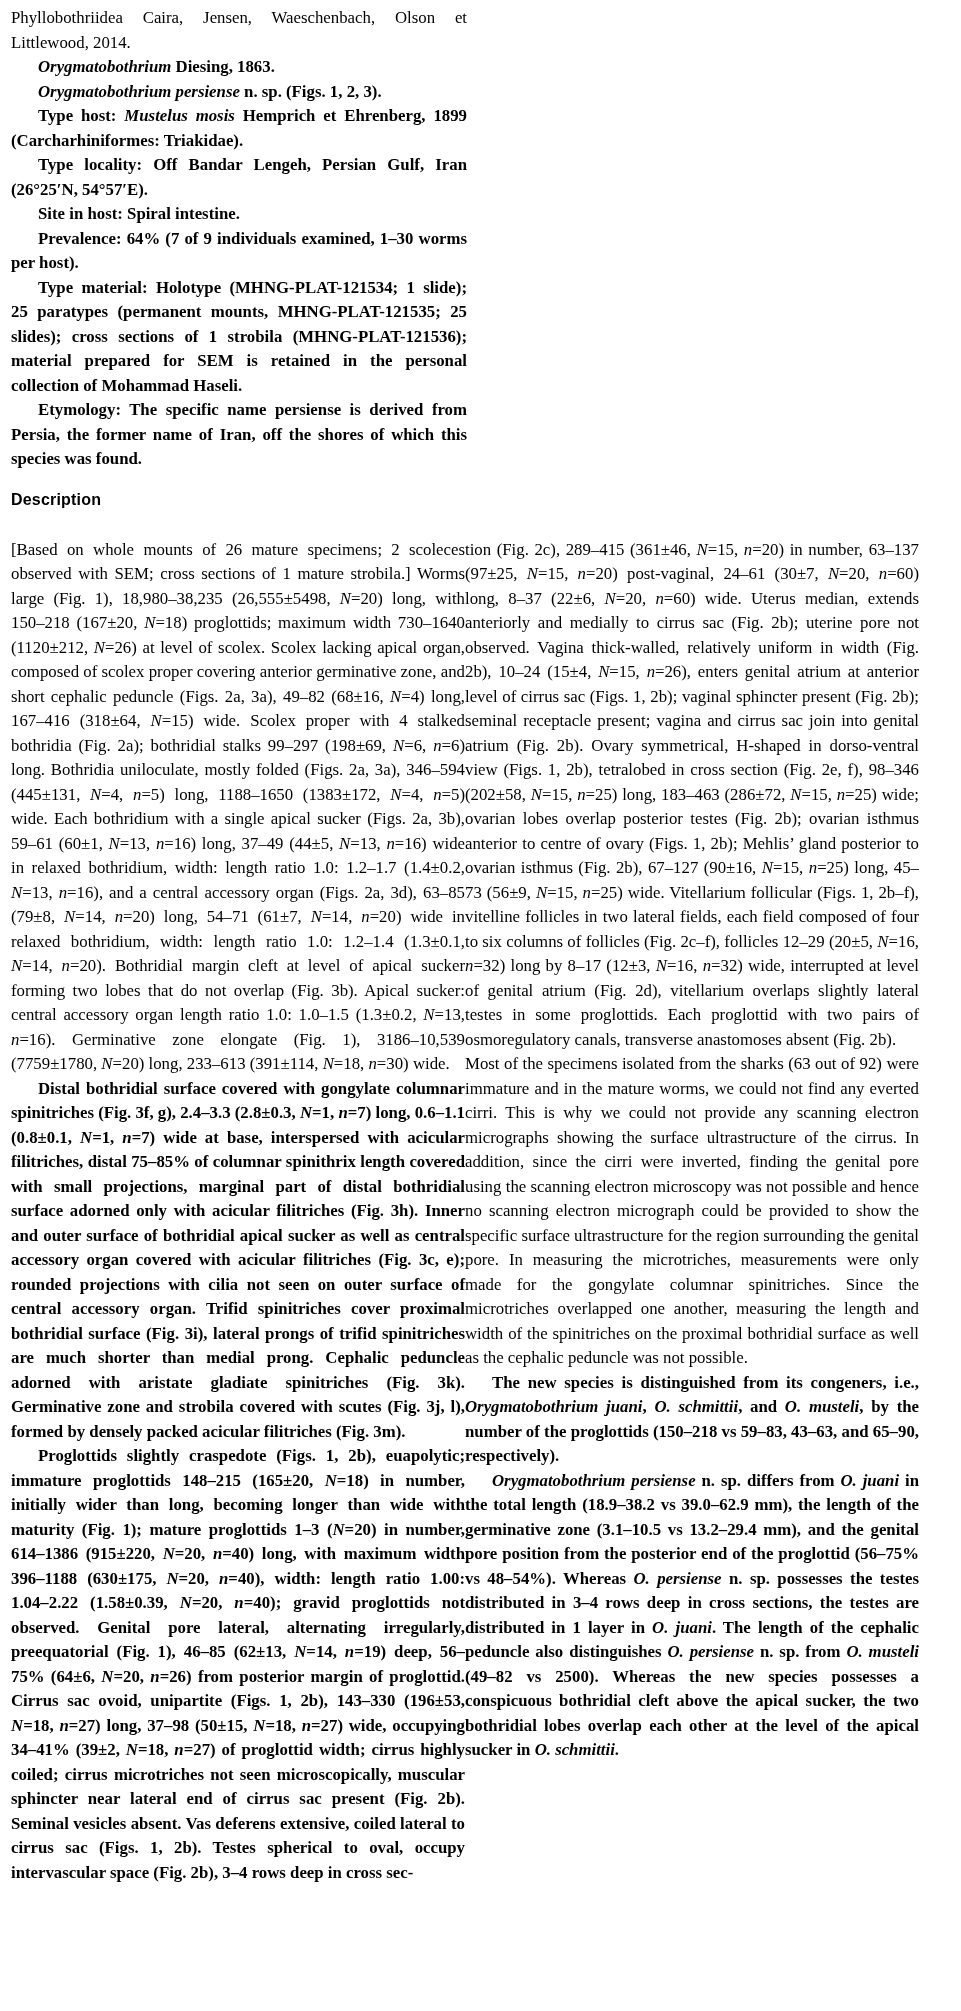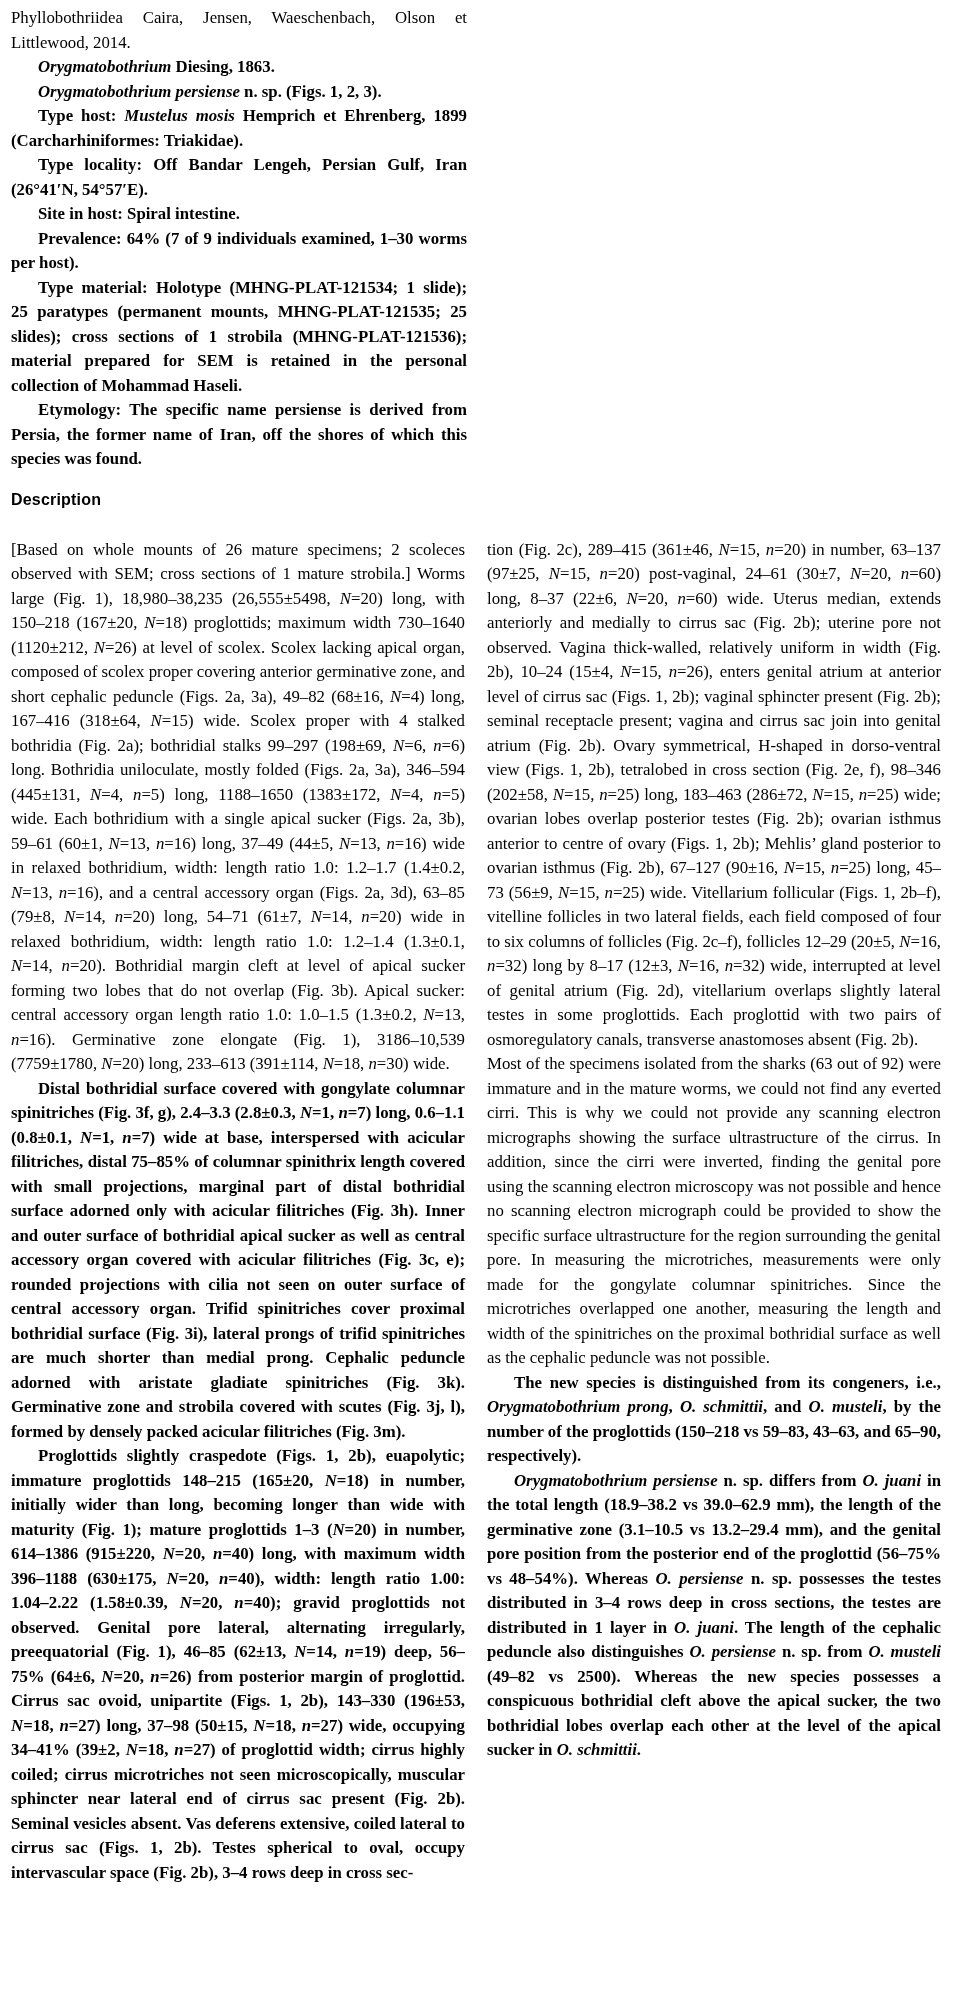--- a/index.html
+++ b/index.html
@@ -19,21 +19,20 @@
     font-size: 16.8px;
     line-height: 24.5px;
     overflow: hidden;
   }
   .front {
     width: 456px;
     text-align: justify;
   }
   .columns {
     display: flex;
-    gap: 22px;
   }
   .col {
     width: 454px;
     text-align: justify;
   }
   p {
     margin: 0;
     padding: 0;
   }
   p.indent {
@@ -57,21 +56,21 @@
 </head>
 <body>
 
 <div class="page">
 
   <div class="front">
       <p>Phyllobothriidea Caira, Jensen, Waeschenbach, Olson et Littlewood, 2014.</p>
       <p class="indent"><i>Orygmatobothrium</i> Diesing, 1863.</p>
       <p class="indent"><i>Orygmatobothrium persiense</i> n. sp. (Figs. 1, 2, 3).</p>
       <p class="indent">Type host: <i>Mustelus mosis</i> Hemprich et Ehrenberg, 1899 (Carcharhiniformes: Triakidae).</p>
-      <p class="indent">Type locality: Off Bandar Lengeh, Persian Gulf, Iran (26°41′N, 54°57′E).</p>
+      <p class="indent">Type locality: Off Bandar Lengeh, Persian Gulf, Iran (26°25′N, 54°57′E).</p>
       <p class="indent">Site in host: Spiral intestine.</p>
       <p class="indent">Prevalence: 64% (7 of 9 individuals examined, 1–30 worms per host).</p>
       <p class="indent">Type material: Holotype (MHNG-PLAT-121534; 1 slide); 25 paratypes (permanent mounts, MHNG-PLAT-121535; 25 slides); cross sections of 1 strobila (MHNG-PLAT-121536); material prepared for SEM is retained in the personal collection of Mohammad Haseli.</p>
       <p class="indent">Etymology: The specific name persiense is derived from Persia, the former name of Iran, off the shores of which this species was found.</p>
     </div>
 
   <h2 class="heading">Description</h2>
 
   <div class="columns">
 
@@ -82,20 +81,20 @@
       </div>
 
     <div class="col">
       <div>
           <p>tion (Fig. 2c), 289–415 (361±46, <i>N</i>=15, <i>n</i>=20) in number, 63–137 (97±25, <i>N</i>=15, <i>n</i>=20) post-vaginal, 24–61 (30±7, <i>N</i>=20, <i>n</i>=60) long, 8–37 (22±6, <i>N</i>=20, <i>n</i>=60) wide. Uterus median, extends anteriorly and medially to cirrus sac (Fig. 2b); uterine pore not observed. Vagina thick-walled, relatively uniform in width (Fig. 2b), 10–24 (15±4, <i>N</i>=15, <i>n</i>=26), enters genital atrium at anterior level of cirrus sac (Figs. 1, 2b); vaginal sphincter present (Fig. 2b); seminal receptacle present; vagina and cirrus sac join into genital atrium (Fig. 2b). Ovary symmetrical, H-shaped in dorso-ventral view (Figs. 1, 2b), tetralobed in cross section (Fig. 2e, f), 98–346 (202±58, <i>N</i>=15, <i>n</i>=25) long, 183–463 (286±72, <i>N</i>=15, <i>n</i>=25) wide; ovarian lobes overlap posterior testes (Fig. 2b); ovarian isthmus anterior to centre of ovary (Figs. 1, 2b); Mehlis’ gland posterior to ovarian isthmus (Fig. 2b), 67–127 (90±16, <i>N</i>=15, <i>n</i>=25) long, 45–73 (56±9, <i>N</i>=15, <i>n</i>=25) wide. Vitellarium follicular (Figs. 1, 2b–f), vitelline follicles in two lateral fields, each field composed of four to six columns of follicles (Fig. 2c–f), follicles 12–29 (20±5, <i>N</i>=16, <i>n</i>=32) long by 8–17 (12±3, <i>N</i>=16, <i>n</i>=32) wide, interrupted at level of genital atrium (Fig. 2d), vitellarium overlaps slightly lateral testes in some proglottids. Each proglottid with two pairs of osmoregulatory canals, transverse anastomoses absent (Fig. 2b).</p>
         </div>
 
 
       <div>
           <p>Most of the specimens isolated from the sharks (63 out of 92) were immature and in the mature worms, we could not find any everted cirri. This is why we could not provide any scanning electron micrographs showing the surface ultrastructure of the cirrus. In addition, since the cirri were inverted, finding the genital pore using the scanning electron microscopy was not possible and hence no scanning electron micrograph could be provided to show the specific surface ultrastructure for the region surrounding the genital pore. In measuring the microtriches, measurements were only made for the gongylate columnar spinitriches. Since the microtriches overlapped one another, measuring the length and width of the spinitriches on the proximal bothridial surface as well as the cephalic peduncle was not possible.</p>
-          <p class="indent">The new species is distinguished from its congeners, i.e., <i>Orygmatobothrium prong</i>, <i>O. schmittii</i>, and <i>O. musteli</i>, by the number of the proglottids (150–218 vs 59–83, 43–63, and 65–90, respectively).</p>
+          <p class="indent">The new species is distinguished from its congeners, i.e., <i>Orygmatobothrium juani</i>, <i>O. schmittii</i>, and <i>O. musteli</i>, by the number of the proglottids (150–218 vs 59–83, 43–63, and 65–90, respectively).</p>
           <p class="indent"><i>Orygmatobothrium persiense</i> n. sp. differs from <i>O. juani</i> in the total length (18.9–38.2 vs 39.0–62.9 mm), the length of the germinative zone (3.1–10.5 vs 13.2–29.4 mm), and the genital pore position from the posterior end of the proglottid (56–75% vs 48–54%). Whereas <i>O. persiense</i> n. sp. possesses the testes distributed in 3–4 rows deep in cross sections, the testes are distributed in 1 layer in <i>O. juani</i>. The length of the cephalic peduncle also distinguishes <i>O. persiense</i> n. sp. from <i>O. musteli</i> (49–82 vs 2500). Whereas the new species possesses a conspicuous bothridial cleft above the apical sucker, the two bothridial lobes overlap each other at the level of the apical sucker in <i>O. schmittii</i>.</p>
         </div>
     </div>
 
   </div>
 
 </div>
 
 </body></html>

